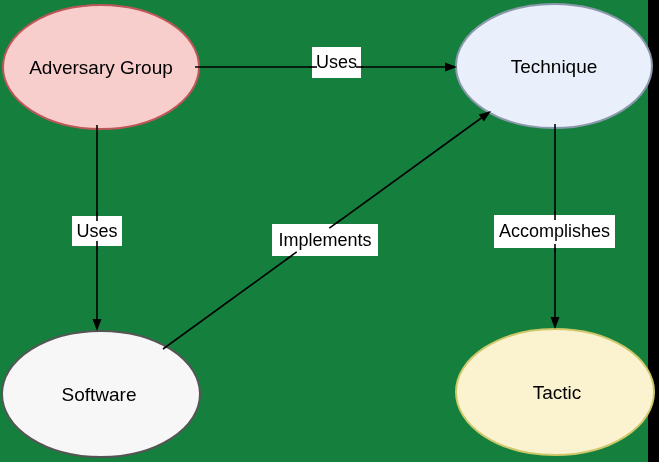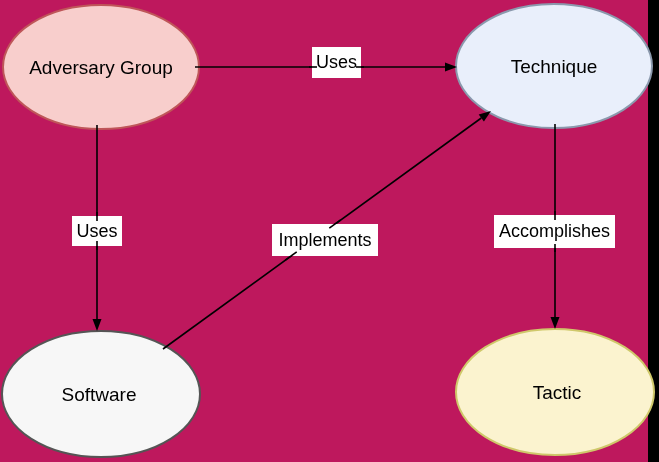--- a/index.html
+++ b/index.html
@@ -7,21 +7,21 @@
     padding: 0;
     background: #000000;
     width: 659px;
     height: 462px;
     overflow: hidden;
   }
   .canvas {
     position: relative;
     width: 648px;
     height: 462px;
-    background: #be185d;
+    background: #15803d;
   }
   svg { display: block; }
   .node-ellipse { stroke-width: 2; }
   .node-adversary-group { stroke: #bf5659; }
   .node-technique      { stroke: #8b99ad; }
   .node-software       { stroke: #555555; }
   .node-tactic         { stroke: #cfc86a; }
   .edge-line, .edge-stub {
     stroke: #000000;
     stroke-width: 1.6;

